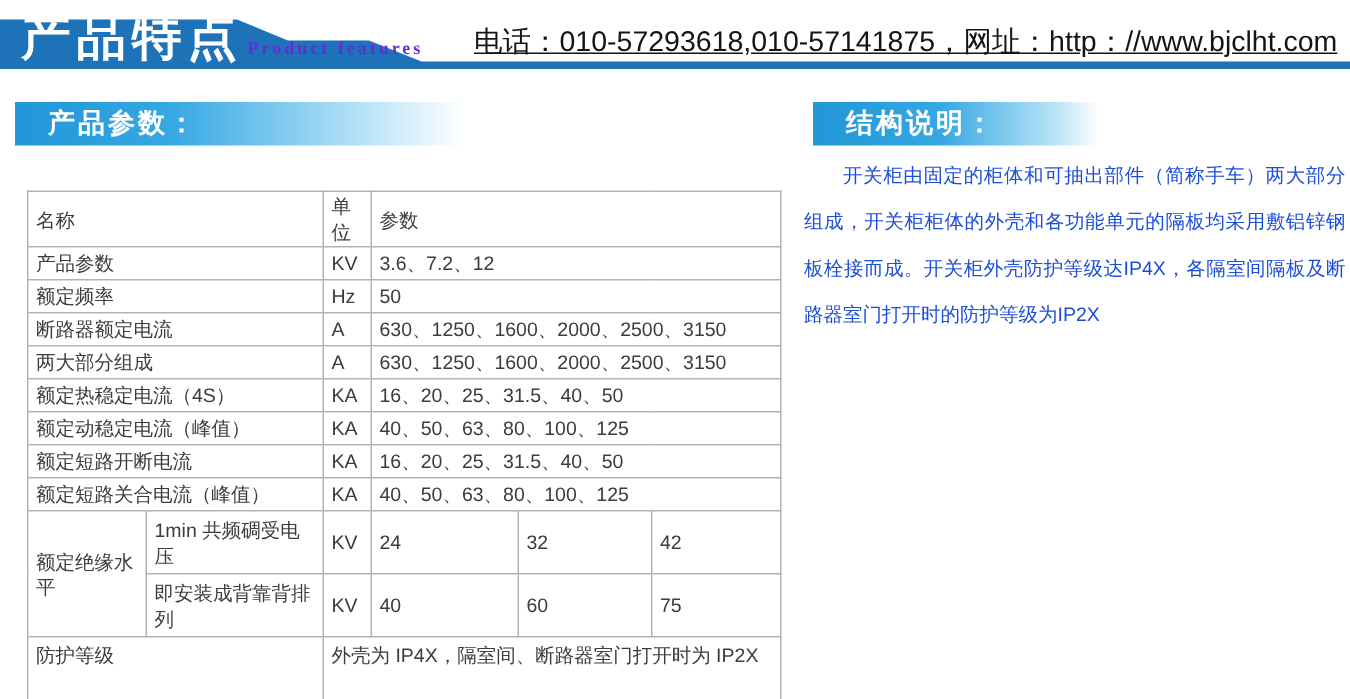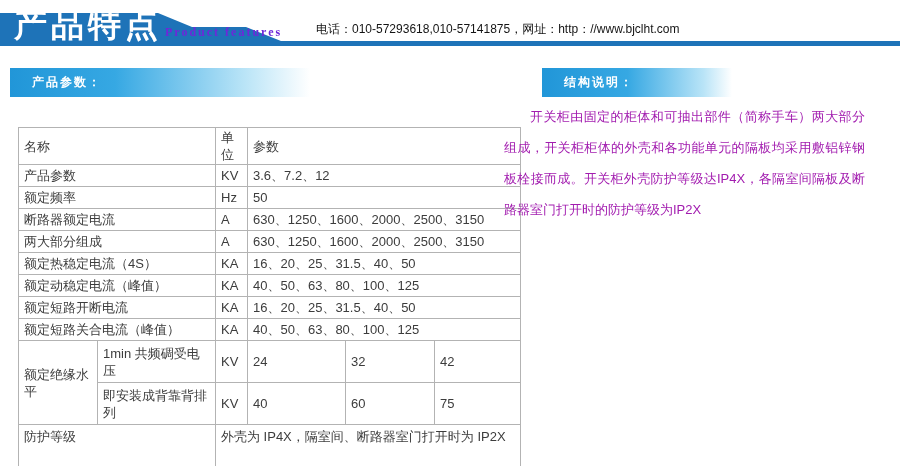--- a/index.html
+++ b/index.html
@@ -14,26 +14,26 @@
     position:absolute;left:14px;top:11px;color:#ffffff;
     font-size:33px;font-weight:bold;letter-spacing:4px;line-height:28px;
   }
   .banner-sub{
     position:absolute;left:142px;top:25px;color:#6d28d9;
     font-family:"Liberation Serif", serif;
     font-size:12px;font-weight:bold;letter-spacing:2px;line-height:14px;margin-left:23px;
   }
   .contact{
     position:absolute;left:316px;top:19px;color:#141414;
-    font-size:12px;line-height:20px;white-space:nowrap;
+    font-size:19px;line-height:20px;white-space:nowrap;text-decoration:underline;
   }
   
   .band{
     position:absolute;top:68px;height:29px;line-height:29px;
-    color:#ffffff;font-size:12px;font-weight:bold;letter-spacing:2px;
+    color:#ffffff;font-size:18px;font-weight:bold;letter-spacing:2px;
     padding-left:22px;box-sizing:border-box;
   }
   .band-left{
     left:10px;width:300px;
     background:linear-gradient(90deg,#2196d8 0%,#36a8e3 35%,#b9e4f7 78%,rgba(255,255,255,0) 100%);
   }
   .band-right{
     left:542px;width:190px;
     background:linear-gradient(90deg,#2196d8 0%,#36a8e3 45%,#b9e4f7 85%,rgba(255,255,255,0) 100%);
   }
@@ -45,22 +45,22 @@
   }
   .spec-table td{
     border:1px solid #b3b3b3;
     padding:1px 5px;line-height:17px;height:19px;
     vertical-align:middle;overflow:hidden;
   }
   .spec-table tr.tall td{height:39px;}
   .spec-table tr.last td{height:41px;vertical-align:top;padding-top:3px;}
   
   .right-col{
-    position:absolute;left:504px;top:101px;width:361px;
-    font-size:13px;line-height:31px;color:#a21caf;text-align:justify;
+    position:absolute;left:536px;top:101px;width:361px;
+    font-size:13px;line-height:31px;color:#1d4ed8;text-align:justify;
   }
   .right-col p{margin:0;text-indent:2em;}
 </style>
 </head>
 <body>
 
 <div>
   <svg class="banner-svg" viewBox="0 0 900 50" xmlns="http://www.w3.org/2000/svg">
     <polygon points="0,13 158,13 192,27 246,27 281,41 900,41 900,46 0,46" fill="#1e73b8"></polygon>
   </svg>

